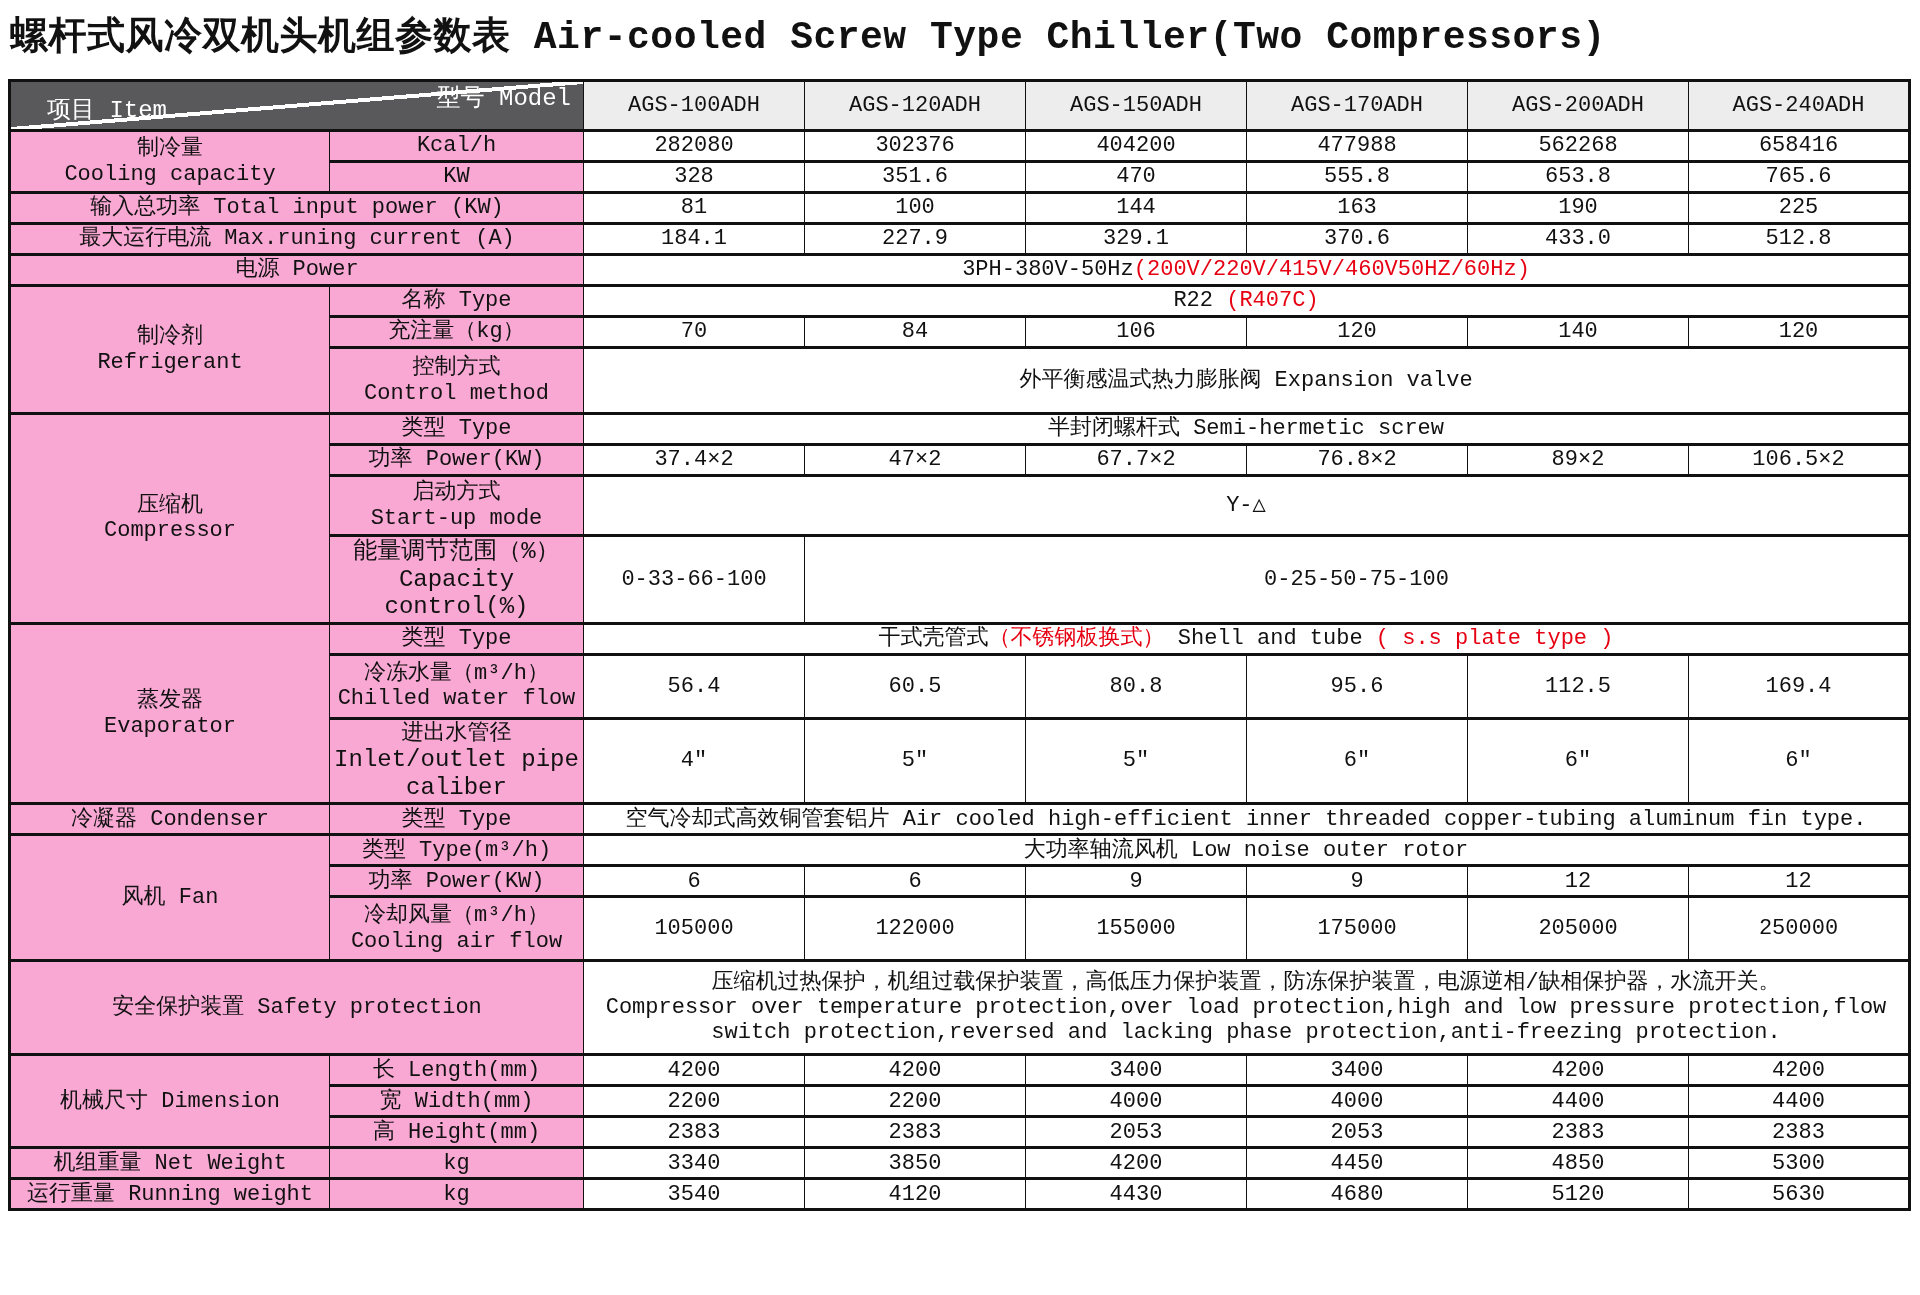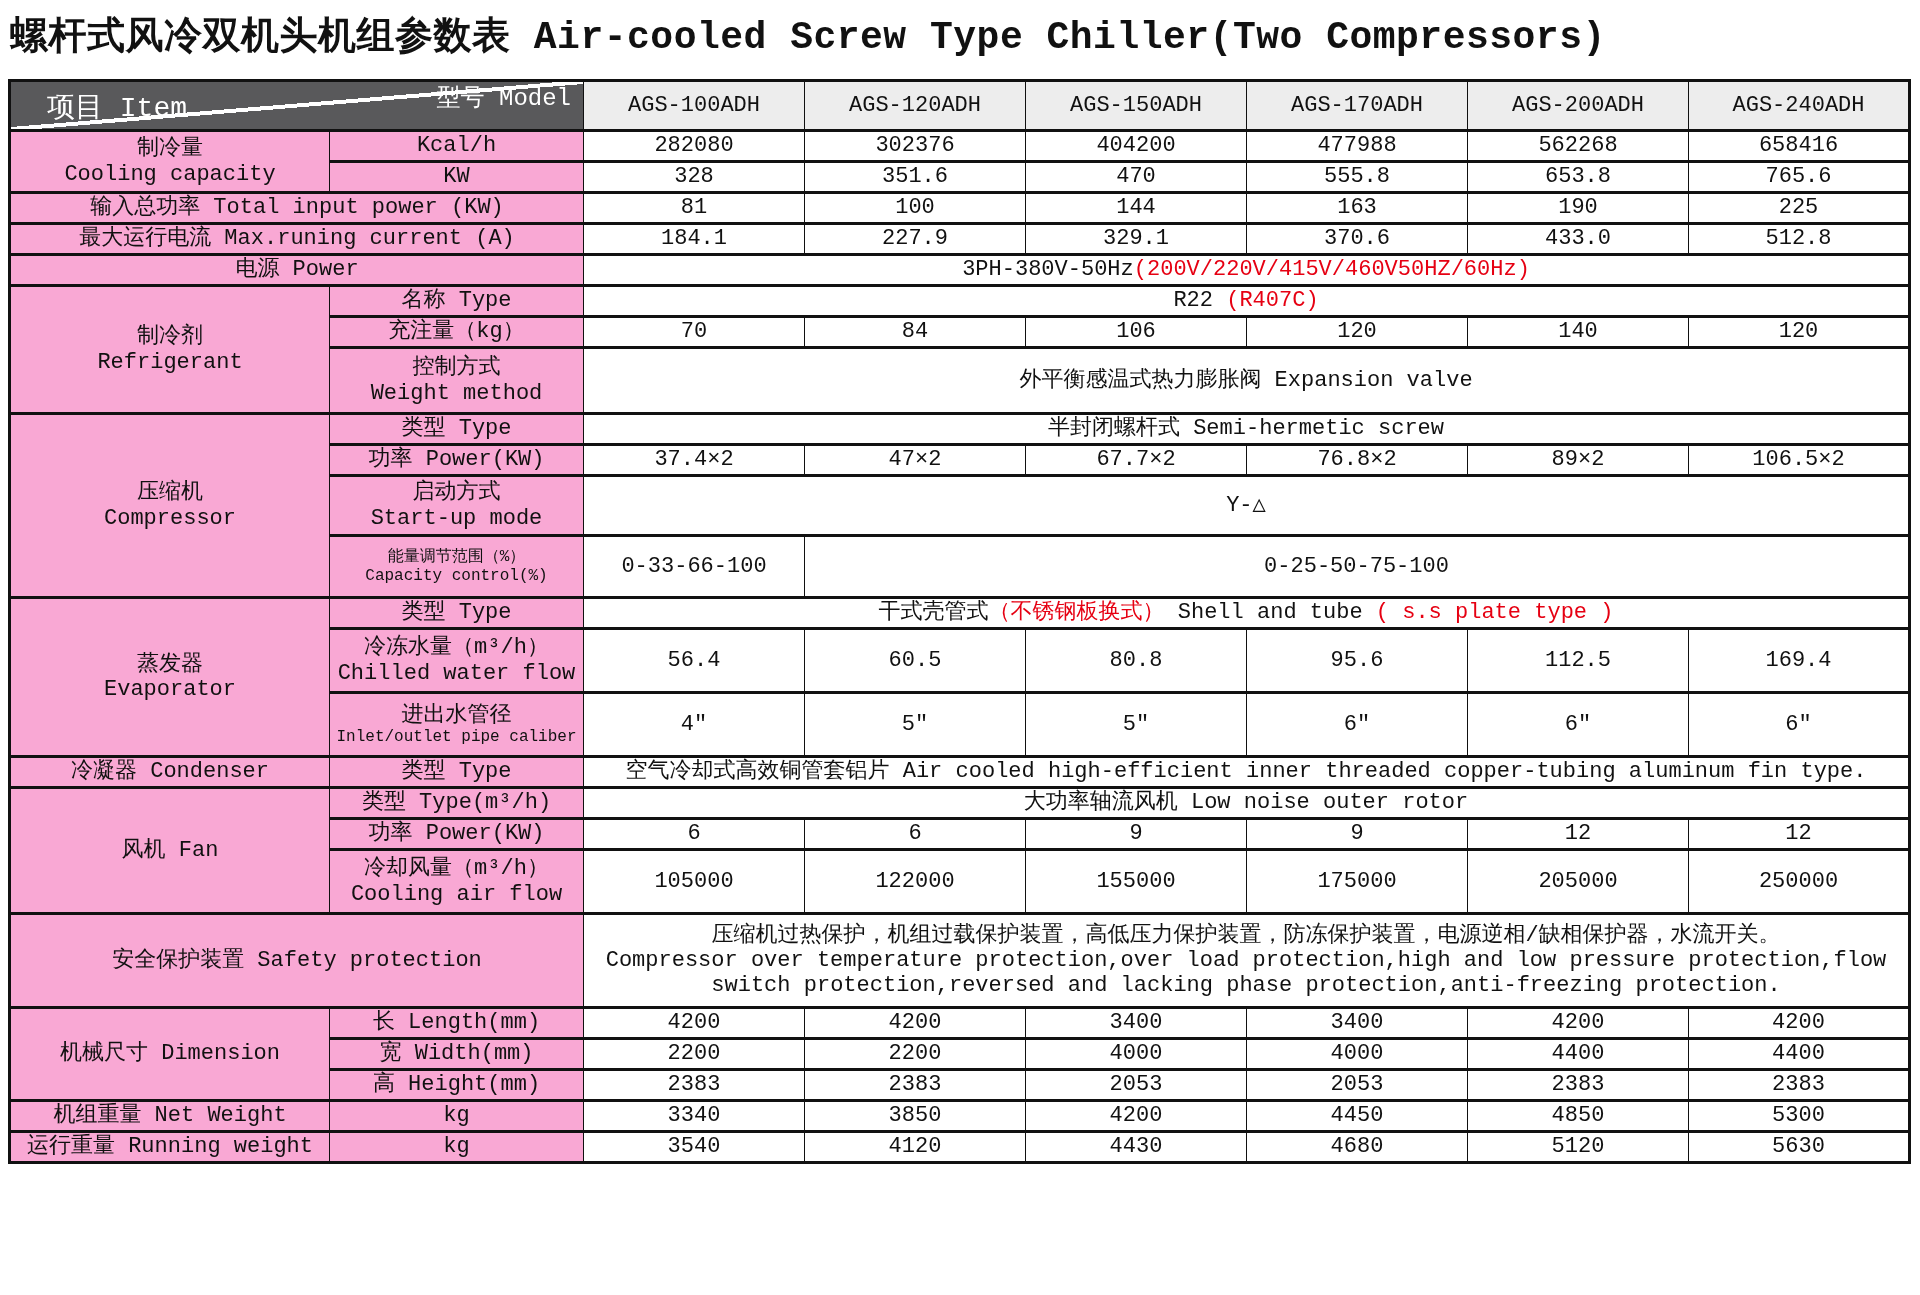--- a/index.html
+++ b/index.html
@@ -25,24 +25,24 @@
   td.diag{
     background:#59595b;color:#fff;position:relative;padding:0;
   }
   td.diag .slash{
     position:absolute;inset:0;
     background:linear-gradient(to bottom right,
       transparent calc(50% - 2px),#ffffff calc(50% - 2px),
       #ffffff calc(50% + 2px),transparent calc(50% + 2px));
   }
   td.diag .model-lab{position:absolute;top:3px;right:12px;font-size:24px;margin-left:34px;}
-  td.diag .item-lab{position:absolute;bottom:4px;left:36px;font-size:28px;}
+  td.diag .item-lab{position:absolute;bottom:4px;left:36px;font-size:24px;}
   td.model{background:#ededed;font-size:23px;}
   td.lab{background:#f9a8d4;font-size:21.5px;}
-  td.lab .sm{font-size:16px;}
+  td.lab .sm{font-size:24px;}
   td.val{background:#ffffff;}
   .red{color:#e60012;}
   tr.r50{height:50px;}  tr.r31{height:31px;}  tr.r66{height:66px;}
   tr.r60{height:60px;}  tr.r62{height:62px;}  tr.r64{height:64px;margin-top:48px;}
   tr.r94{height:94px;}
   td.safety-cell{padding:4px 40px;}
 </style>
 </head>
 <body>
 
@@ -144,21 +144,21 @@
       <td class="val">84</td>
       <td class="val">106</td>
       <td class="val">120</td>
       <td class="val">140</td>
       <td class="val">120</td>
     </tr>
 
     <tr class="r66">
       <td class="lab">
         <div>控制方式</div>
-        <div>Weight method</div>
+        <div>Control method</div>
       </td>
       <td class="val" colspan="6">外平衡感温式热力膨胀阀  Expansion valve</td>
     </tr>
 
     <tr class="r31">
       <td class="lab" rowspan="4">
         <div>压缩机</div>
         <div>Compressor</div>
       </td>
       <td class="lab">类型  Type</td>

